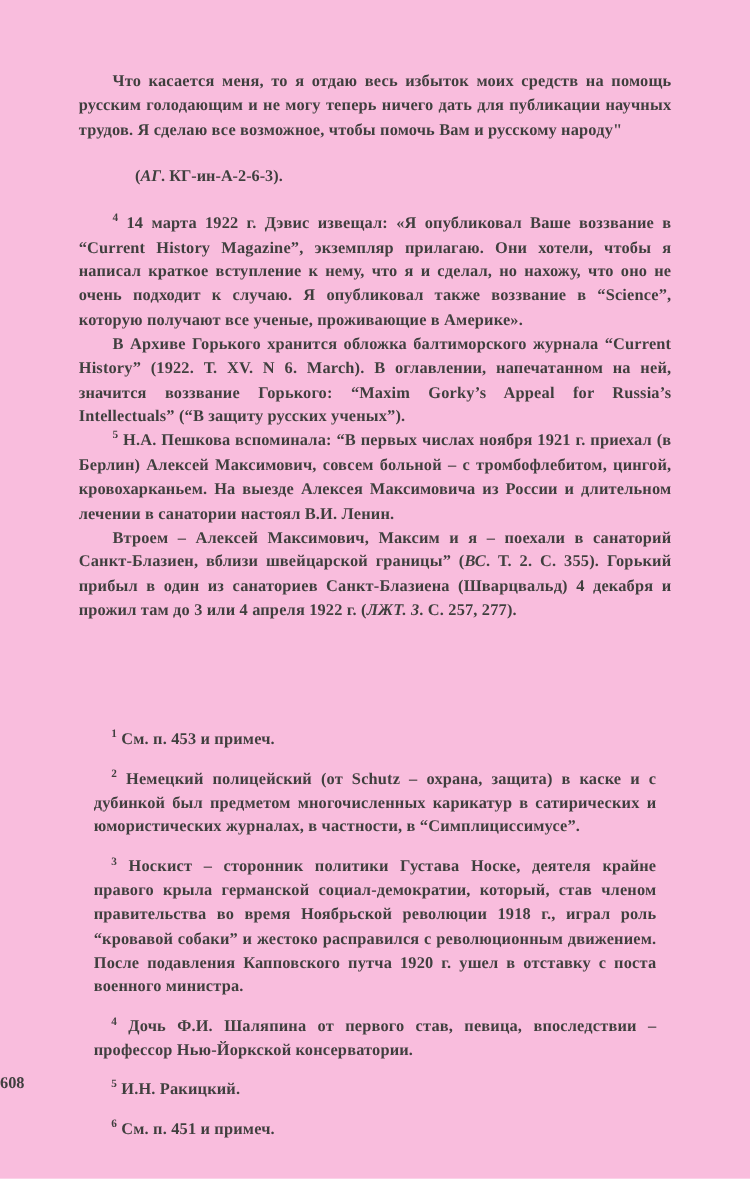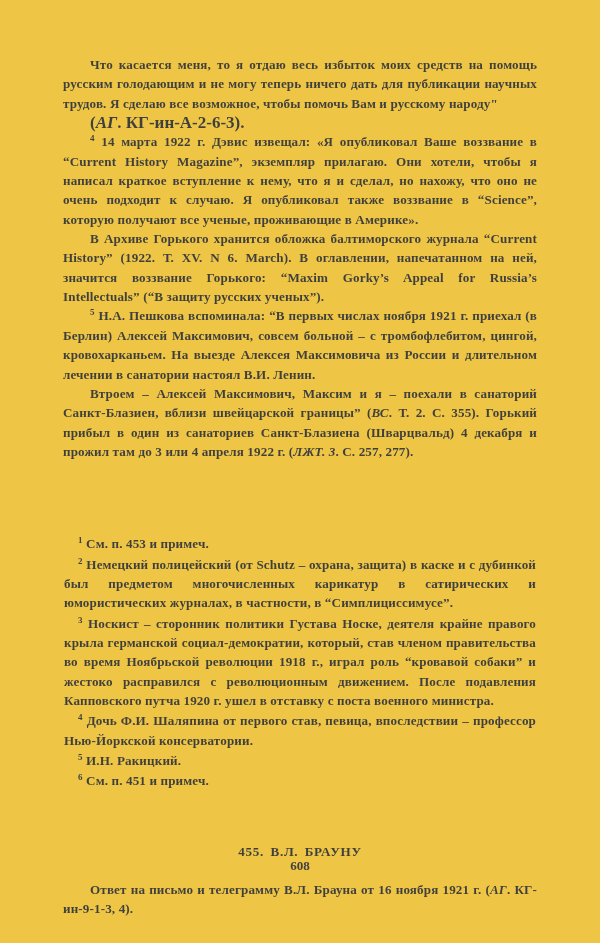--- a/index.html
+++ b/index.html
@@ -13,21 +13,21 @@
     position: relative;
     font-family: "Liberation Serif", "DejaVu Serif", serif;
     color: #000000;
     overflow: hidden;
   }
   .page {
     position: absolute;
     left: 0; top: 0;
     width: 600px;
     height: 943px;
-    background: #eab308;
+    background: #f9a8d4;
   }
   .content {
     position: absolute;
     left: 63px;
     top: 55px;
     width: 474px;
   }
   
   p.body-par {
     margin: 0;
@@ -56,47 +56,47 @@
   .letter-heading {
     margin: 0;
     font-size: 13.1px;
     font-weight: 700;
     text-align: center;
     letter-spacing: 0.055em;
     word-spacing: 0.18em;
   }
 
   .source-line {
-    margin: 0;
-    font-size: 17px;
+    margin: 18px;
+    font-size: 13px;
     line-height: 19.35px;
     text-indent: 27px;
     font-weight: 600;
     text-align: left;
   }
 
   p.note {
-    margin: 1px;
+    margin: 12px;
     font-size: 13.1px;
     line-height: 19.35px;
     text-align: justify;
     text-indent: 14px;
     font-weight: 600;
     letter-spacing: 0.01em;
   }
   .gap-s  { height: 12px; }
   .gap-m  { height: 20px; }
   .gap-xl { height: 40px; }
 
   .page-number {
     position: absolute;
     left: 0;
     top: 858px;
     width: 600px;
-    text-align: center;
+    text-align: left;
     font-size: 13.1px;
     font-weight: 700;
   }
 
   
   .scan-tint {
     position: absolute;
     inset: 0;
     pointer-events: none;
     background: rgba(250,250,248,0.25);

